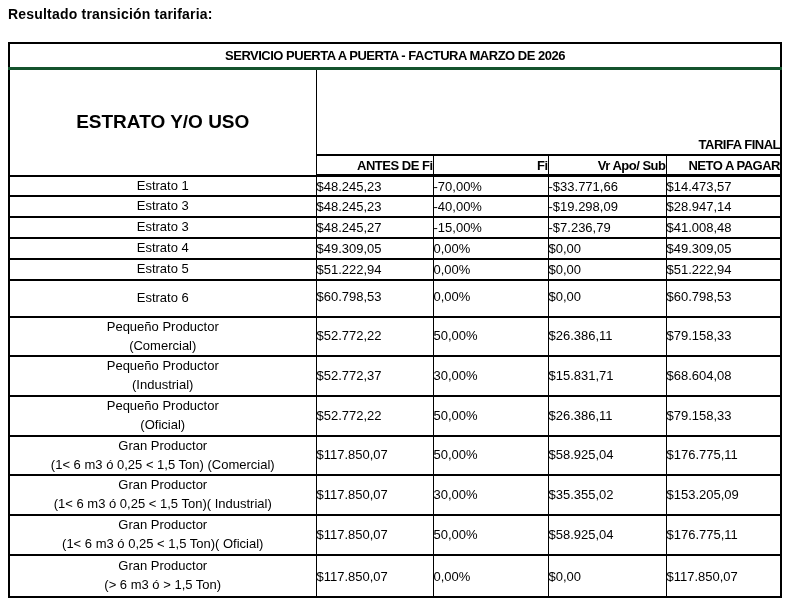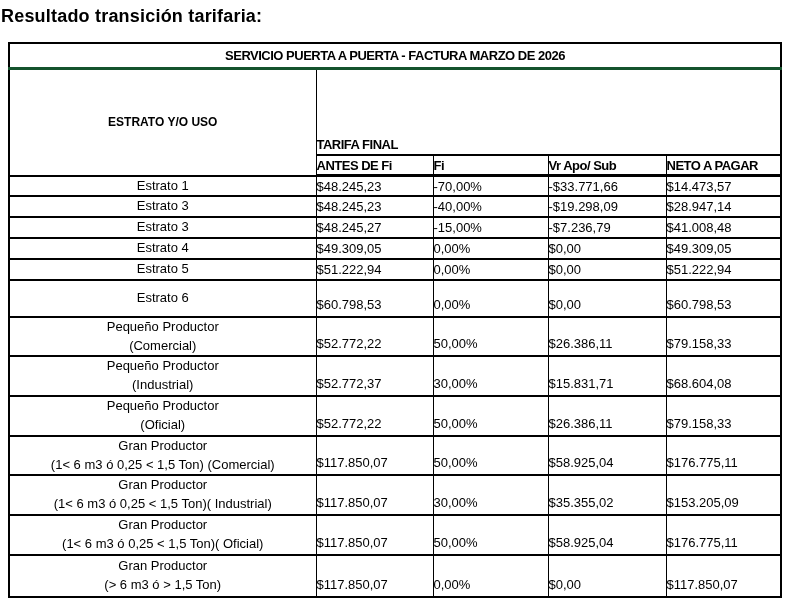--- a/index.html
+++ b/index.html
@@ -12,23 +12,23 @@
     color: #000000;
   }
   .page {
     position: relative;
     width: 788px;
     height: 603px;
     overflow: hidden;
   }
   .heading {
     position: absolute;
-    left: 1px;
+    left: 8px;
     top: 6px;
-    font-size: 18px;
+    font-size: 14px;
     font-weight: bold;
     letter-spacing: 0.2px;
   }
   table.tariff {
     position: absolute;
     left: 8px;
     top: 42px;
     width: 772px;
     border-collapse: collapse;
     table-layout: fixed;
@@ -48,34 +48,34 @@
     text-align: center;
     font-weight: bold;
     letter-spacing: -0.5px;
     height: 23px;
     vertical-align: middle;
   }
   td.estrato-header {
     text-align: center;
     vertical-align: middle;
     font-weight: bold;
-    font-size: 12px;
+    font-size: 19px;
   }
   td.group-header {
     height: 82px;
-    text-align: left;
+    text-align: right;
     vertical-align: bottom;
     font-weight: bold;
     letter-spacing: -0.5px;
     border-bottom: 1px solid #000;
     padding-bottom: 2px;
   }
   tr.subheader-row td {
     height: 18px;
-    text-align: left;
+    text-align: right;
     vertical-align: middle;
     font-weight: bold;
     letter-spacing: -0.5px;
     border-bottom: 3px solid #000;
   }
   td.c-label {
     text-align: center;
     vertical-align: middle;
     white-space: pre-line;
     line-height: 1.45;
@@ -83,21 +83,21 @@
   td.num {
     text-align: left;
     padding-right: 3px;
     vertical-align: middle;
   }
   tr.short  { height: 19px; padding-left: 32px; }
   tr.tall   { height: 37px; margin-left: 12px; }
   tr.last   { height: 42px; }
   tr.tall td.num, tr.last td.num {
     vertical-align: bottom;
-    padding-bottom: 4px;
+    padding-bottom: 12px;
   }
 </style>
 </head>
 <body>
 
 <div class="page">
   <div class="heading">Resultado transición tarifaria:</div>
 
   <table class="tariff">
     <colgroup>

